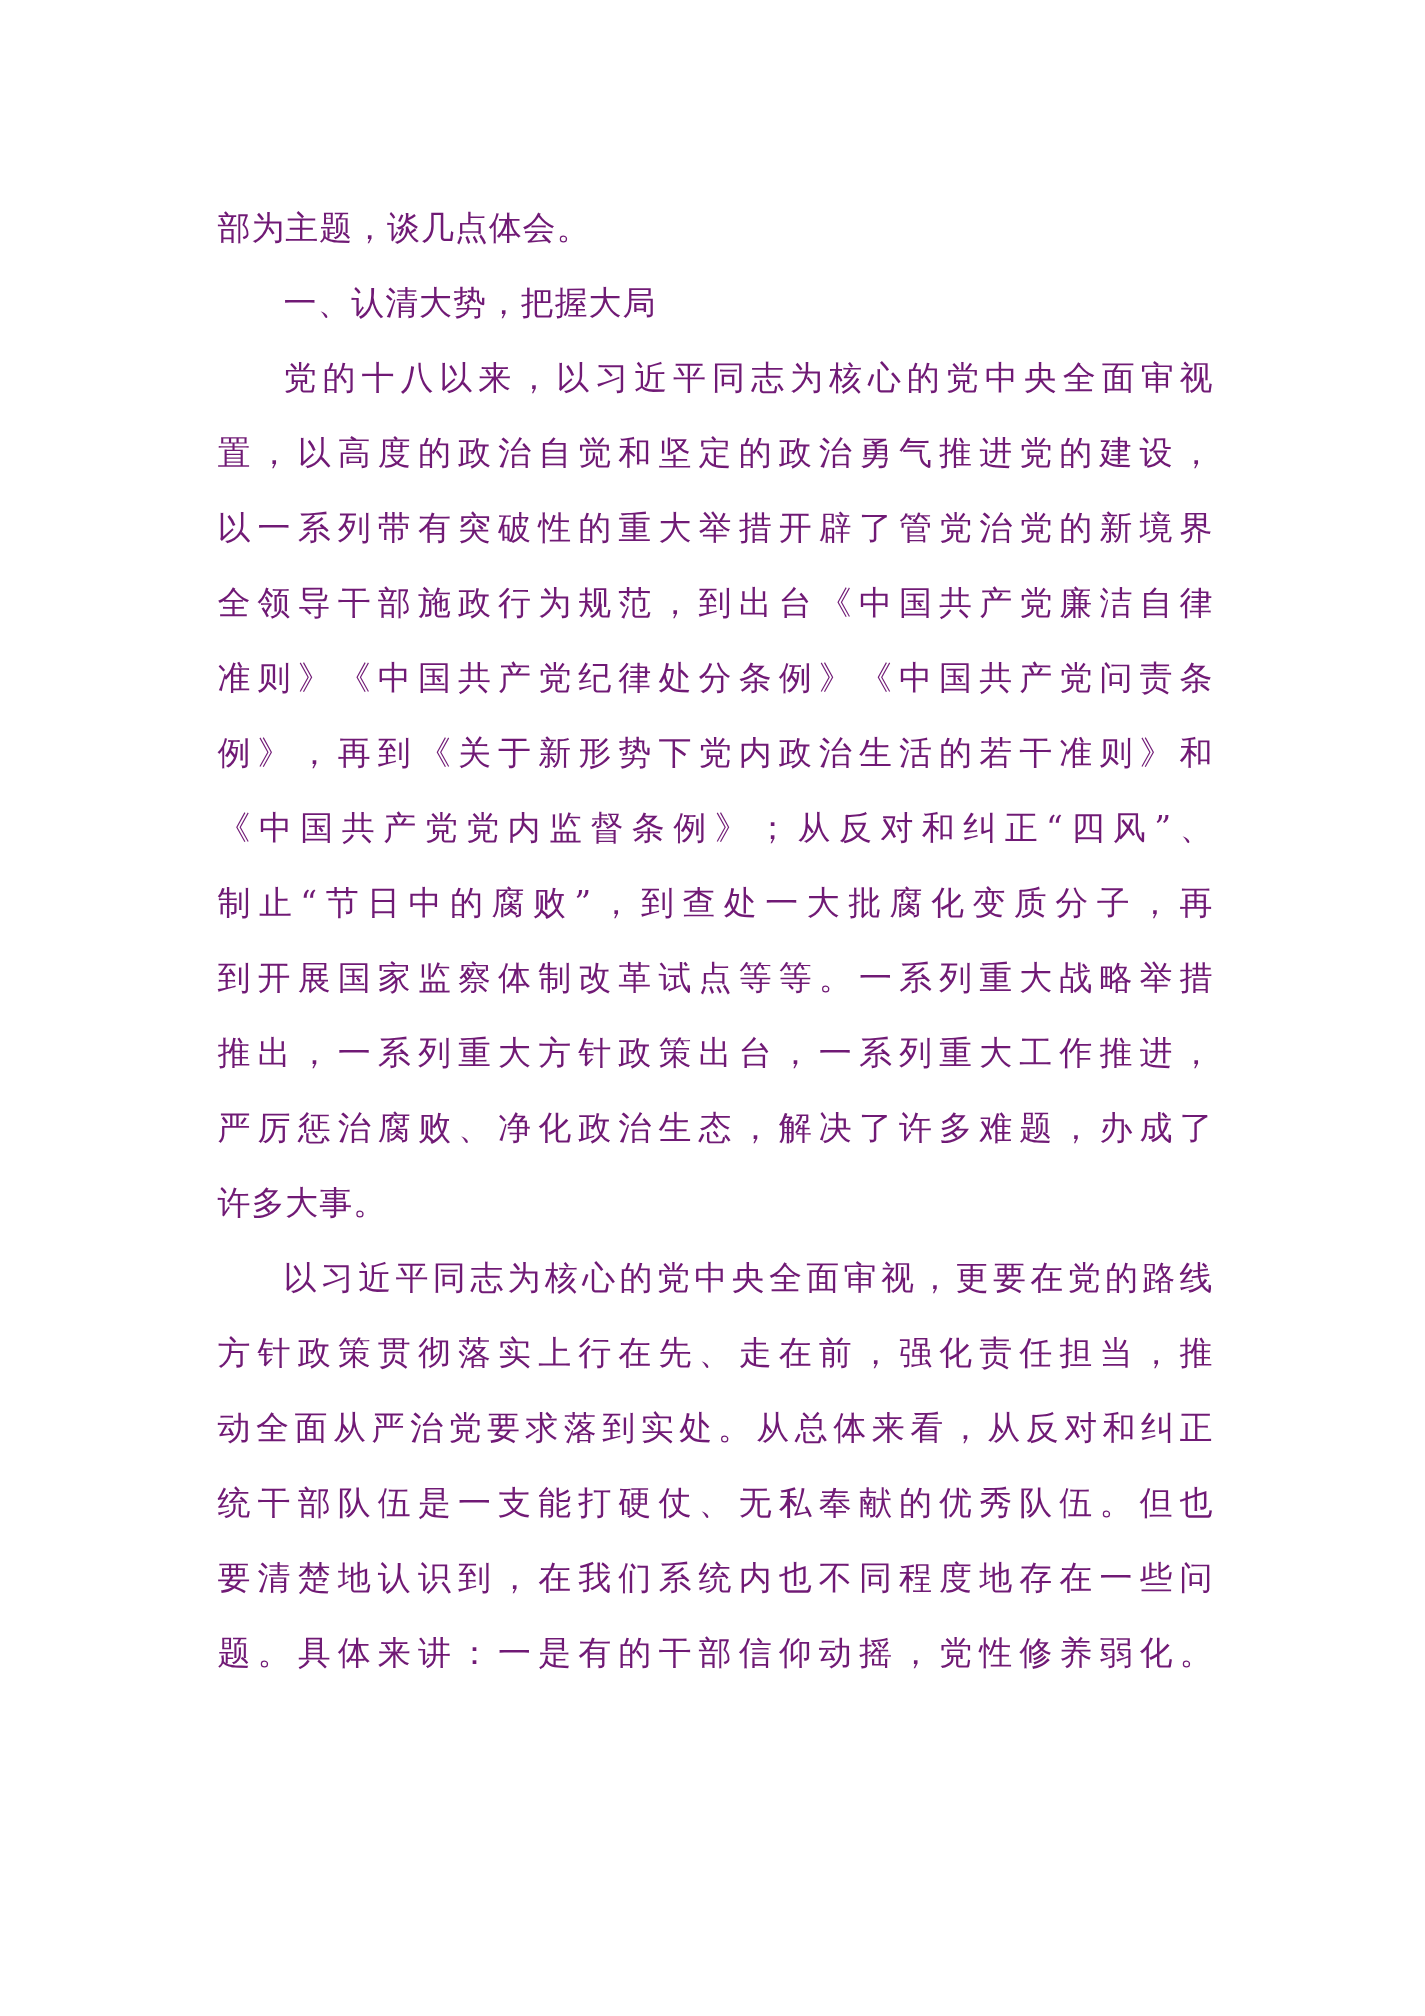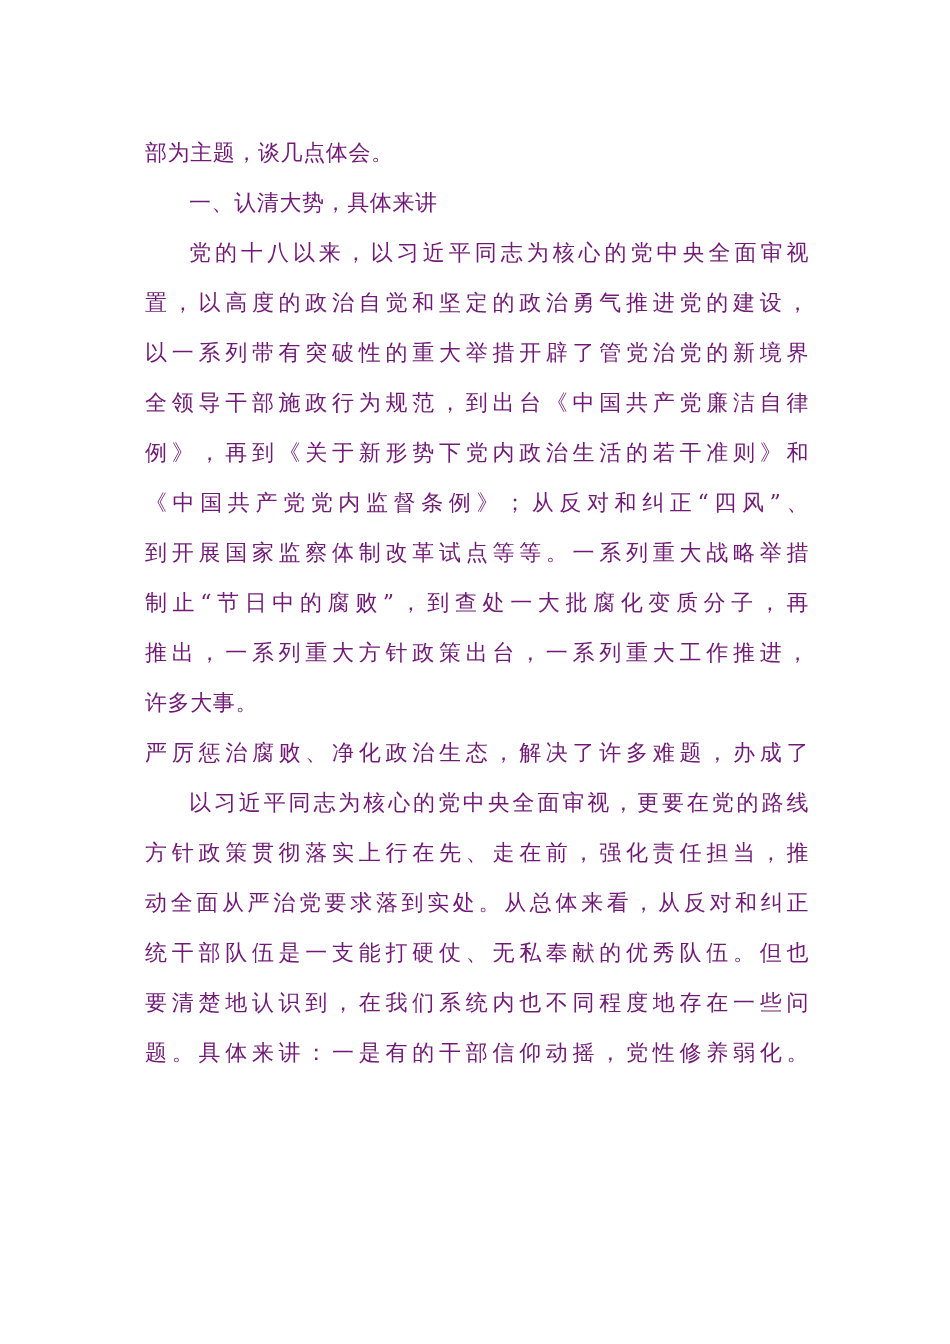--- a/index.html
+++ b/index.html
@@ -28,35 +28,36 @@
 </head>
 <body>
 
 <div class="page">
 
   <div>
     <div class="line last">部为主题，谈几点体会。</div>
   </div>
 
   <div>
-    <div class="line last indent">一、认清大势，具体来讲</div>
+    <div class="line last indent">一、认清大势，把握大局</div>
   </div>
 
   <div>
     <div class="line indent">党的十八以来，以习近平同志为核心的党中央全面审视</div>
     <div class="line">置，以高度的政治自觉和坚定的政治勇气推进党的建设，</div>
     <div class="line">以一系列带有突破性的重大举措开辟了管党治党的新境界</div>
     <div class="line">全领导干部施政行为规范，到出台《中国共产党廉洁自律</div>
+    <div class="line">准则》《中国共产党纪律处分条例》《中国共产党问责条</div>
     <div class="line">例》，再到《关于新形势下党内政治生活的若干准则》和</div>
     <div class="line">《中国共产党党内监督条例》；从反对和纠正“四风”、</div>
+    <div class="line">制止“节日中的腐败”，到查处一大批腐化变质分子，再</div>
     <div class="line">到开展国家监察体制改革试点等等。一系列重大战略举措</div>
-    <div class="line">制止“节日中的腐败”，到查处一大批腐化变质分子，再</div>
     <div class="line">推出，一系列重大方针政策出台，一系列重大工作推进，</div>
+    <div class="line">严厉惩治腐败、净化政治生态，解决了许多难题，办成了</div>
     <div class="line last">许多大事。</div>
-    <div class="line">严厉惩治腐败、净化政治生态，解决了许多难题，办成了</div>
   </div>
 
   <div>
     <div class="line indent">以习近平同志为核心的党中央全面审视，更要在党的路线</div>
     <div class="line">方针政策贯彻落实上行在先、走在前，强化责任担当，推</div>
     <div class="line">动全面从严治党要求落到实处。从总体来看，从反对和纠正</div>
     <div class="line">统干部队伍是一支能打硬仗、无私奉献的优秀队伍。但也</div>
     <div class="line">要清楚地认识到，在我们系统内也不同程度地存在一些问</div>
     <div class="line">题。具体来讲：一是有的干部信仰动摇，党性修养弱化。</div>
   </div>

